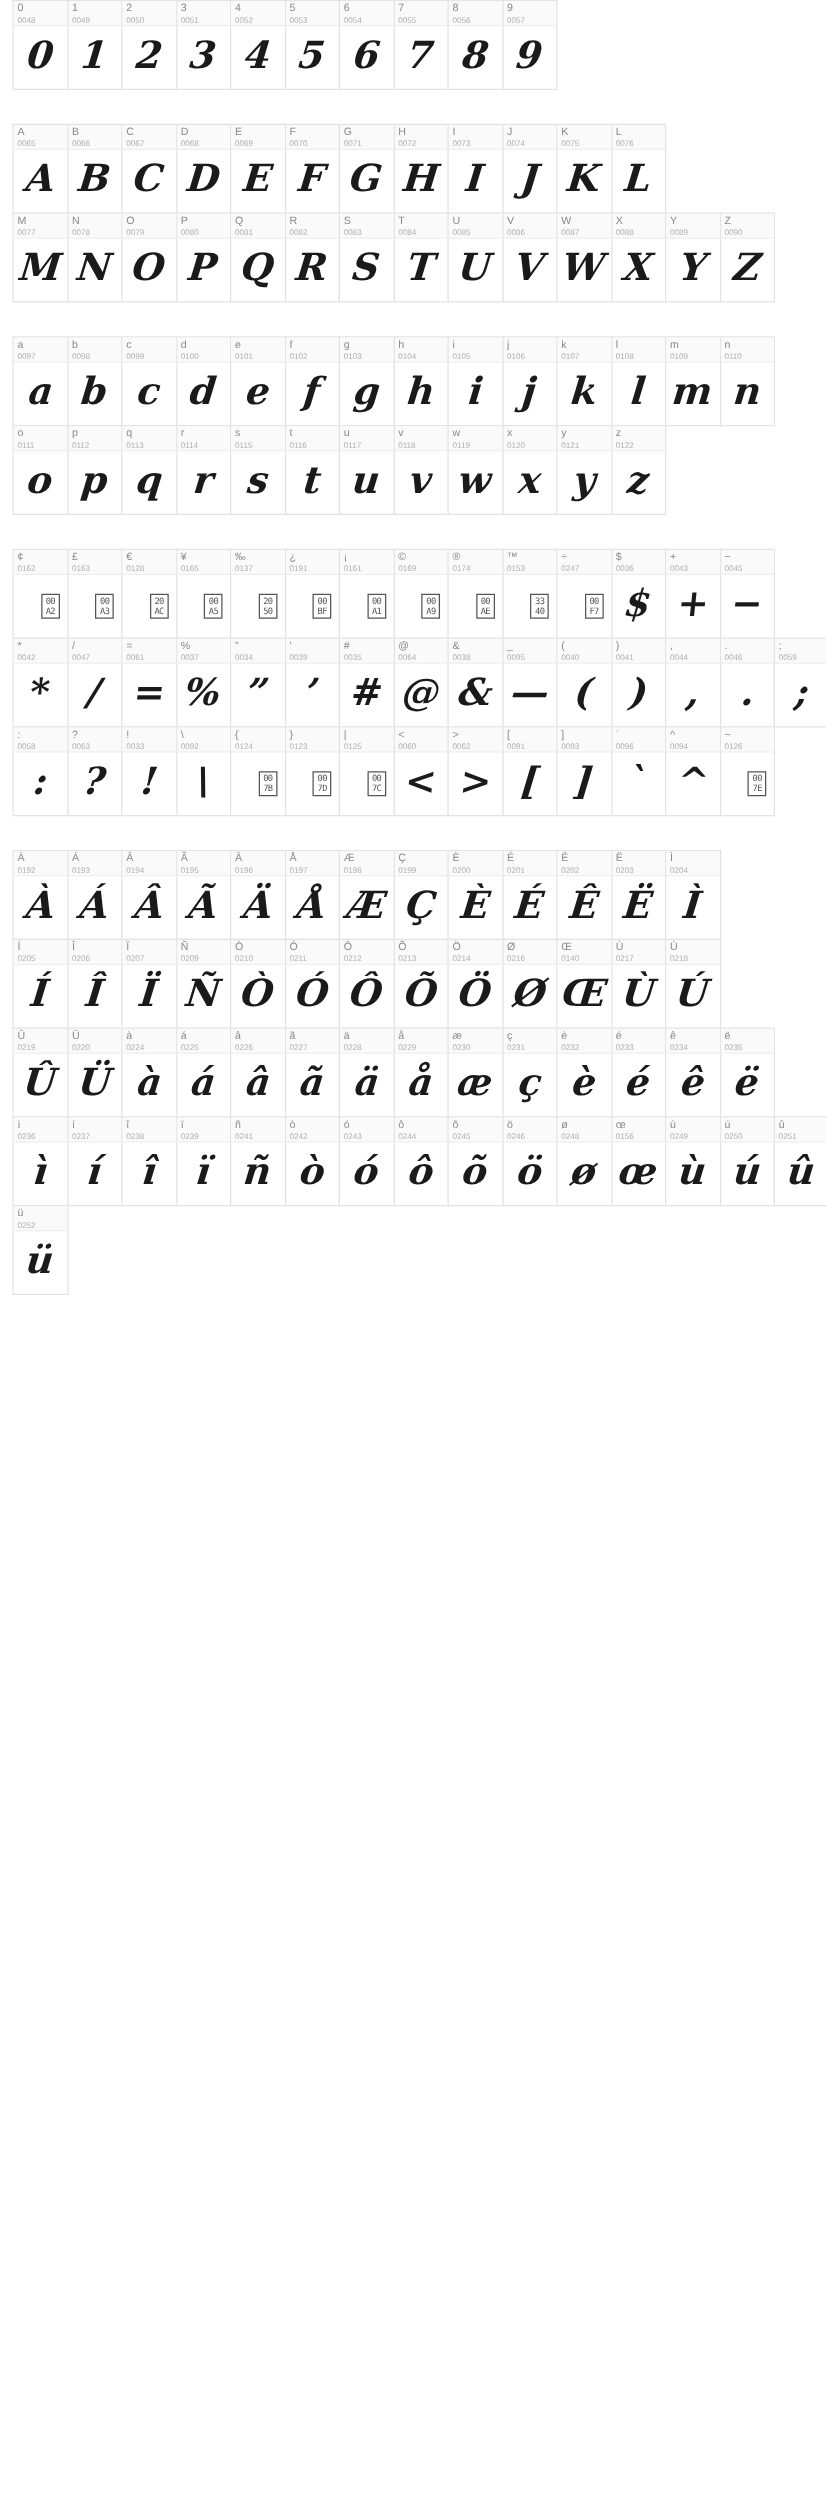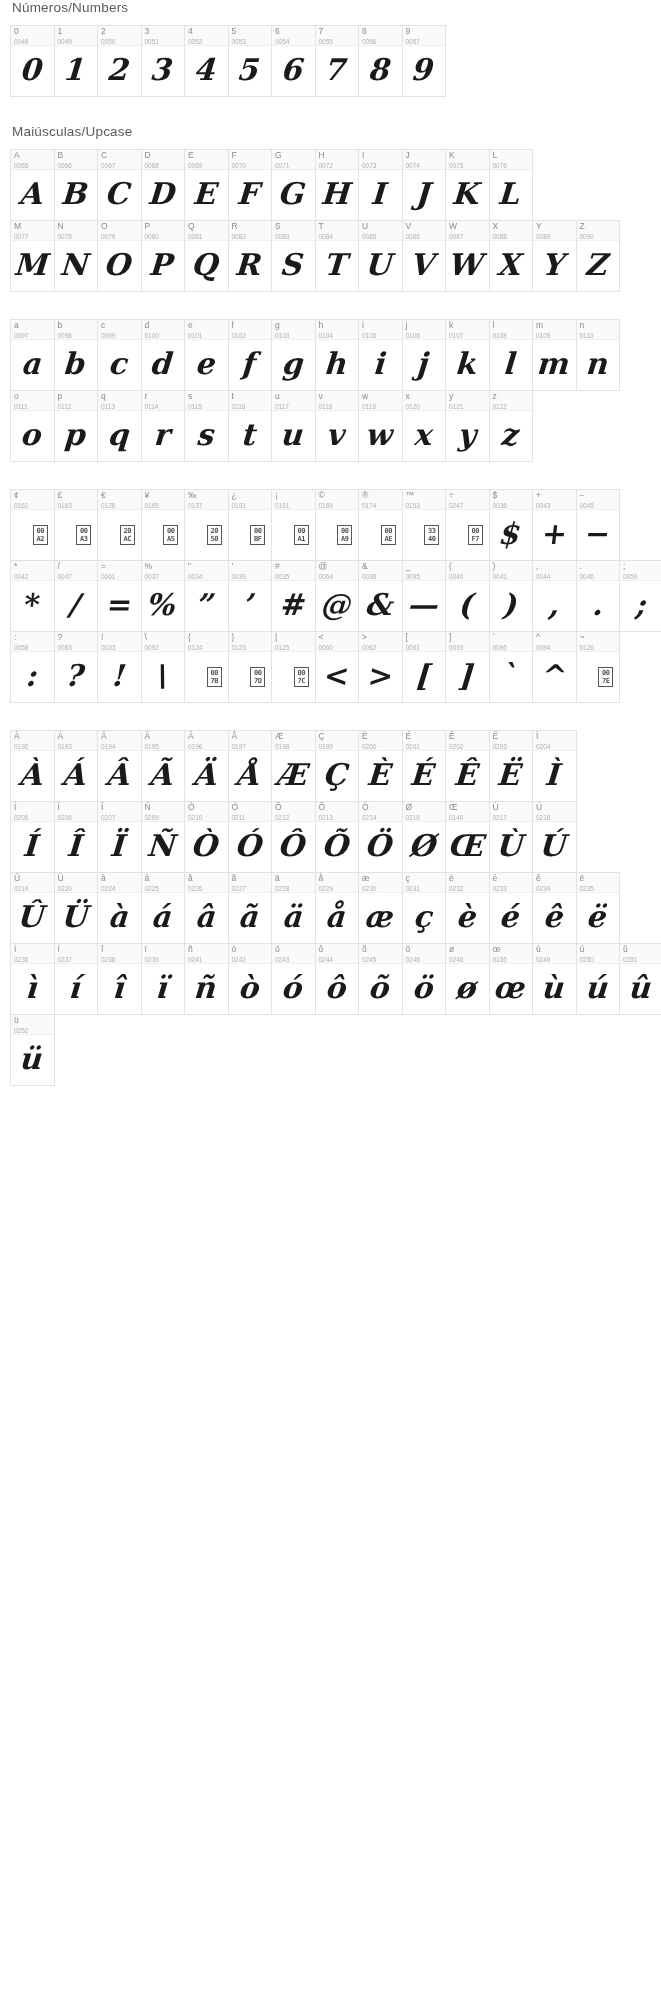--- a/index.html
+++ b/index.html
@@ -87,21 +87,21 @@
     font-family: "DejaVu Serif", serif;
     font-style: italic;
     font-weight: 700;
     text-align: center;
     transform: skewX(-6deg);
     user-select: none;
   }
   .cell .glyph.tofu {
     font-family: "DejaVu Sans", sans-serif;
     font-style: normal;
-    font-weight: 700;
+    font-weight: 400;
     font-size: 20px;
     color: #333;
     transform: none;
     margin-left: 16px;
   }
   .tofu-box {
     display: inline-block;
     width: 15px;
     height: 20px;
     border: 1px solid #555;
@@ -117,21 +117,20 @@
   .tofu-box i {
     font-style: normal;
     display: block;
   }
 </style>
 </head>
 <body>
 
 <div class="page">
     <div class="section">
-      <div class="section-title">Números/Numbers</div>
       <div class="grid">
         <div class="row">
           <div class="cell">
             <div class="meta">
               <span class="ch">0</span>
               <span class="code">0048</span>
             </div>
             <div class="glyph">0</div>
           </div>
           <div class="cell">
@@ -189,723 +188,722 @@
               <span class="code">0056</span>
             </div>
             <div class="glyph">8</div>
           </div>
           <div class="cell">
             <div class="meta">
               <span class="ch">9</span>
               <span class="code">0057</span>
             </div>
             <div class="glyph">9</div>
-          </div>
-        </div>
-      </div>
-    </div>
-    <div class="section">
-      <div class="section-title">Maiúsculas/Upcase</div>
-      <div class="grid">
-        <div class="row">
-          <div class="cell">
-            <div class="meta">
-              <span class="ch">A</span>
-              <span class="code">0065</span>
-            </div>
-            <div class="glyph">A</div>
-          </div>
-          <div class="cell">
-            <div class="meta">
-              <span class="ch">B</span>
-              <span class="code">0066</span>
-            </div>
-            <div class="glyph">B</div>
-          </div>
-          <div class="cell">
-            <div class="meta">
-              <span class="ch">C</span>
-              <span class="code">0067</span>
-            </div>
-            <div class="glyph">C</div>
-          </div>
-          <div class="cell">
-            <div class="meta">
-              <span class="ch">D</span>
-              <span class="code">0068</span>
-            </div>
-            <div class="glyph">D</div>
-          </div>
-          <div class="cell">
-            <div class="meta">
-              <span class="ch">E</span>
-              <span class="code">0069</span>
-            </div>
-            <div class="glyph">E</div>
-          </div>
-          <div class="cell">
-            <div class="meta">
-              <span class="ch">F</span>
-              <span class="code">0070</span>
-            </div>
-            <div class="glyph">F</div>
-          </div>
-          <div class="cell">
-            <div class="meta">
-              <span class="ch">G</span>
-              <span class="code">0071</span>
-            </div>
-            <div class="glyph">G</div>
-          </div>
-          <div class="cell">
-            <div class="meta">
-              <span class="ch">H</span>
-              <span class="code">0072</span>
-            </div>
-            <div class="glyph">H</div>
-          </div>
-          <div class="cell">
-            <div class="meta">
-              <span class="ch">I</span>
-              <span class="code">0073</span>
-            </div>
-            <div class="glyph">I</div>
-          </div>
-          <div class="cell">
-            <div class="meta">
-              <span class="ch">J</span>
-              <span class="code">0074</span>
-            </div>
-            <div class="glyph">J</div>
-          </div>
-          <div class="cell">
-            <div class="meta">
-              <span class="ch">K</span>
-              <span class="code">0075</span>
-            </div>
-            <div class="glyph">K</div>
-          </div>
-          <div class="cell">
-            <div class="meta">
-              <span class="ch">L</span>
-              <span class="code">0076</span>
-            </div>
-            <div class="glyph">L</div>
-          </div>
-        </div>
-        <div class="row">
-          <div class="cell">
-            <div class="meta">
-              <span class="ch">M</span>
-              <span class="code">0077</span>
-            </div>
-            <div class="glyph">M</div>
-          </div>
-          <div class="cell">
-            <div class="meta">
-              <span class="ch">N</span>
-              <span class="code">0078</span>
-            </div>
-            <div class="glyph">N</div>
-          </div>
-          <div class="cell">
-            <div class="meta">
-              <span class="ch">O</span>
-              <span class="code">0079</span>
-            </div>
-            <div class="glyph">O</div>
-          </div>
-          <div class="cell">
-            <div class="meta">
-              <span class="ch">P</span>
-              <span class="code">0080</span>
-            </div>
-            <div class="glyph">P</div>
-          </div>
-          <div class="cell">
-            <div class="meta">
-              <span class="ch">Q</span>
-              <span class="code">0081</span>
-            </div>
-            <div class="glyph">Q</div>
-          </div>
-          <div class="cell">
-            <div class="meta">
-              <span class="ch">R</span>
-              <span class="code">0082</span>
-            </div>
-            <div class="glyph">R</div>
-          </div>
-          <div class="cell">
-            <div class="meta">
-              <span class="ch">S</span>
-              <span class="code">0083</span>
-            </div>
-            <div class="glyph">S</div>
-          </div>
-          <div class="cell">
-            <div class="meta">
-              <span class="ch">T</span>
-              <span class="code">0084</span>
-            </div>
-            <div class="glyph">T</div>
-          </div>
-          <div class="cell">
-            <div class="meta">
-              <span class="ch">U</span>
-              <span class="code">0085</span>
-            </div>
-            <div class="glyph">U</div>
-          </div>
-          <div class="cell">
-            <div class="meta">
-              <span class="ch">V</span>
-              <span class="code">0086</span>
-            </div>
-            <div class="glyph">V</div>
-          </div>
-          <div class="cell">
-            <div class="meta">
-              <span class="ch">W</span>
-              <span class="code">0087</span>
-            </div>
-            <div class="glyph">W</div>
-          </div>
-          <div class="cell">
-            <div class="meta">
-              <span class="ch">X</span>
-              <span class="code">0088</span>
-            </div>
-            <div class="glyph">X</div>
-          </div>
-        </div>
-        <div class="row">
-          <div class="cell">
-            <div class="meta">
-              <span class="ch">Y</span>
-              <span class="code">0089</span>
-            </div>
-            <div class="glyph">Y</div>
-          </div>
-          <div class="cell">
-            <div class="meta">
-              <span class="ch">Z</span>
-              <span class="code">0090</span>
-            </div>
-            <div class="glyph">Z</div>
           </div>
         </div>
       </div>
     </div>
     <div class="section">
       <div class="grid">
         <div class="row">
           <div class="cell">
             <div class="meta">
-              <span class="ch">a</span>
-              <span class="code">0097</span>
-            </div>
-            <div class="glyph">a</div>
-          </div>
-          <div class="cell">
-            <div class="meta">
-              <span class="ch">b</span>
-              <span class="code">0098</span>
-            </div>
-            <div class="glyph">b</div>
-          </div>
-          <div class="cell">
-            <div class="meta">
-              <span class="ch">c</span>
-              <span class="code">0099</span>
-            </div>
-            <div class="glyph">c</div>
-          </div>
-          <div class="cell">
-            <div class="meta">
-              <span class="ch">d</span>
-              <span class="code">0100</span>
-            </div>
-            <div class="glyph">d</div>
-          </div>
-          <div class="cell">
-            <div class="meta">
-              <span class="ch">e</span>
-              <span class="code">0101</span>
-            </div>
-            <div class="glyph">e</div>
-          </div>
-          <div class="cell">
-            <div class="meta">
-              <span class="ch">f</span>
-              <span class="code">0102</span>
-            </div>
-            <div class="glyph">f</div>
-          </div>
-          <div class="cell">
-            <div class="meta">
-              <span class="ch">g</span>
-              <span class="code">0103</span>
-            </div>
-            <div class="glyph">g</div>
-          </div>
-          <div class="cell">
-            <div class="meta">
-              <span class="ch">h</span>
-              <span class="code">0104</span>
-            </div>
-            <div class="glyph">h</div>
-          </div>
-          <div class="cell">
-            <div class="meta">
-              <span class="ch">i</span>
-              <span class="code">0105</span>
-            </div>
-            <div class="glyph">i</div>
-          </div>
-          <div class="cell">
-            <div class="meta">
-              <span class="ch">j</span>
-              <span class="code">0106</span>
-            </div>
-            <div class="glyph">j</div>
-          </div>
-          <div class="cell">
-            <div class="meta">
-              <span class="ch">k</span>
-              <span class="code">0107</span>
-            </div>
-            <div class="glyph">k</div>
-          </div>
-          <div class="cell">
-            <div class="meta">
-              <span class="ch">l</span>
-              <span class="code">0108</span>
-            </div>
-            <div class="glyph">l</div>
-          </div>
-          <div class="cell">
-            <div class="meta">
-              <span class="ch">m</span>
-              <span class="code">0109</span>
-            </div>
-            <div class="glyph">m</div>
-          </div>
-          <div class="cell">
-            <div class="meta">
-              <span class="ch">n</span>
-              <span class="code">0110</span>
-            </div>
-            <div class="glyph">n</div>
+              <span class="ch">A</span>
+              <span class="code">0065</span>
+            </div>
+            <div class="glyph">A</div>
+          </div>
+          <div class="cell">
+            <div class="meta">
+              <span class="ch">B</span>
+              <span class="code">0066</span>
+            </div>
+            <div class="glyph">B</div>
+          </div>
+          <div class="cell">
+            <div class="meta">
+              <span class="ch">C</span>
+              <span class="code">0067</span>
+            </div>
+            <div class="glyph">C</div>
+          </div>
+          <div class="cell">
+            <div class="meta">
+              <span class="ch">D</span>
+              <span class="code">0068</span>
+            </div>
+            <div class="glyph">D</div>
+          </div>
+          <div class="cell">
+            <div class="meta">
+              <span class="ch">E</span>
+              <span class="code">0069</span>
+            </div>
+            <div class="glyph">E</div>
+          </div>
+          <div class="cell">
+            <div class="meta">
+              <span class="ch">F</span>
+              <span class="code">0070</span>
+            </div>
+            <div class="glyph">F</div>
+          </div>
+          <div class="cell">
+            <div class="meta">
+              <span class="ch">G</span>
+              <span class="code">0071</span>
+            </div>
+            <div class="glyph">G</div>
+          </div>
+          <div class="cell">
+            <div class="meta">
+              <span class="ch">H</span>
+              <span class="code">0072</span>
+            </div>
+            <div class="glyph">H</div>
+          </div>
+          <div class="cell">
+            <div class="meta">
+              <span class="ch">I</span>
+              <span class="code">0073</span>
+            </div>
+            <div class="glyph">I</div>
+          </div>
+          <div class="cell">
+            <div class="meta">
+              <span class="ch">J</span>
+              <span class="code">0074</span>
+            </div>
+            <div class="glyph">J</div>
+          </div>
+          <div class="cell">
+            <div class="meta">
+              <span class="ch">K</span>
+              <span class="code">0075</span>
+            </div>
+            <div class="glyph">K</div>
+          </div>
+          <div class="cell">
+            <div class="meta">
+              <span class="ch">L</span>
+              <span class="code">0076</span>
+            </div>
+            <div class="glyph">L</div>
           </div>
         </div>
         <div class="row">
           <div class="cell">
             <div class="meta">
-              <span class="ch">o</span>
-              <span class="code">0111</span>
-            </div>
-            <div class="glyph">o</div>
-          </div>
-          <div class="cell">
-            <div class="meta">
-              <span class="ch">p</span>
-              <span class="code">0112</span>
-            </div>
-            <div class="glyph">p</div>
-          </div>
-          <div class="cell">
-            <div class="meta">
-              <span class="ch">q</span>
-              <span class="code">0113</span>
-            </div>
-            <div class="glyph">q</div>
-          </div>
-          <div class="cell">
-            <div class="meta">
-              <span class="ch">r</span>
-              <span class="code">0114</span>
-            </div>
-            <div class="glyph">r</div>
-          </div>
-          <div class="cell">
-            <div class="meta">
-              <span class="ch">s</span>
-              <span class="code">0115</span>
-            </div>
-            <div class="glyph">s</div>
-          </div>
-          <div class="cell">
-            <div class="meta">
-              <span class="ch">t</span>
-              <span class="code">0116</span>
-            </div>
-            <div class="glyph">t</div>
-          </div>
-          <div class="cell">
-            <div class="meta">
-              <span class="ch">u</span>
-              <span class="code">0117</span>
-            </div>
-            <div class="glyph">u</div>
-          </div>
-          <div class="cell">
-            <div class="meta">
-              <span class="ch">v</span>
-              <span class="code">0118</span>
-            </div>
-            <div class="glyph">v</div>
-          </div>
-          <div class="cell">
-            <div class="meta">
-              <span class="ch">w</span>
-              <span class="code">0119</span>
-            </div>
-            <div class="glyph">w</div>
-          </div>
-          <div class="cell">
-            <div class="meta">
-              <span class="ch">x</span>
-              <span class="code">0120</span>
-            </div>
-            <div class="glyph">x</div>
-          </div>
-          <div class="cell">
-            <div class="meta">
-              <span class="ch">y</span>
-              <span class="code">0121</span>
-            </div>
-            <div class="glyph">y</div>
-          </div>
-          <div class="cell">
-            <div class="meta">
-              <span class="ch">z</span>
-              <span class="code">0122</span>
-            </div>
-            <div class="glyph">z</div>
+              <span class="ch">M</span>
+              <span class="code">0077</span>
+            </div>
+            <div class="glyph">M</div>
+          </div>
+          <div class="cell">
+            <div class="meta">
+              <span class="ch">N</span>
+              <span class="code">0078</span>
+            </div>
+            <div class="glyph">N</div>
+          </div>
+          <div class="cell">
+            <div class="meta">
+              <span class="ch">O</span>
+              <span class="code">0079</span>
+            </div>
+            <div class="glyph">O</div>
+          </div>
+          <div class="cell">
+            <div class="meta">
+              <span class="ch">P</span>
+              <span class="code">0080</span>
+            </div>
+            <div class="glyph">P</div>
+          </div>
+          <div class="cell">
+            <div class="meta">
+              <span class="ch">Q</span>
+              <span class="code">0081</span>
+            </div>
+            <div class="glyph">Q</div>
+          </div>
+          <div class="cell">
+            <div class="meta">
+              <span class="ch">R</span>
+              <span class="code">0082</span>
+            </div>
+            <div class="glyph">R</div>
+          </div>
+          <div class="cell">
+            <div class="meta">
+              <span class="ch">S</span>
+              <span class="code">0083</span>
+            </div>
+            <div class="glyph">S</div>
+          </div>
+          <div class="cell">
+            <div class="meta">
+              <span class="ch">T</span>
+              <span class="code">0084</span>
+            </div>
+            <div class="glyph">T</div>
+          </div>
+          <div class="cell">
+            <div class="meta">
+              <span class="ch">U</span>
+              <span class="code">0085</span>
+            </div>
+            <div class="glyph">U</div>
+          </div>
+          <div class="cell">
+            <div class="meta">
+              <span class="ch">V</span>
+              <span class="code">0086</span>
+            </div>
+            <div class="glyph">V</div>
+          </div>
+          <div class="cell">
+            <div class="meta">
+              <span class="ch">W</span>
+              <span class="code">0087</span>
+            </div>
+            <div class="glyph">W</div>
+          </div>
+          <div class="cell">
+            <div class="meta">
+              <span class="ch">X</span>
+              <span class="code">0088</span>
+            </div>
+            <div class="glyph">X</div>
+          </div>
+        </div>
+        <div class="row">
+          <div class="cell">
+            <div class="meta">
+              <span class="ch">Y</span>
+              <span class="code">0089</span>
+            </div>
+            <div class="glyph">Y</div>
+          </div>
+          <div class="cell">
+            <div class="meta">
+              <span class="ch">Z</span>
+              <span class="code">0090</span>
+            </div>
+            <div class="glyph">Z</div>
           </div>
         </div>
       </div>
     </div>
     <div class="section">
       <div class="grid">
         <div class="row">
           <div class="cell">
             <div class="meta">
-              <span class="ch">¢</span>
-              <span class="code">0162</span>
-            </div>
-            <div class="glyph tofu"><span class="tofu-box"><i>00</i><i>A2</i></span></div>
-          </div>
-          <div class="cell">
-            <div class="meta">
-              <span class="ch">£</span>
-              <span class="code">0163</span>
-            </div>
-            <div class="glyph tofu"><span class="tofu-box"><i>00</i><i>A3</i></span></div>
-          </div>
-          <div class="cell">
-            <div class="meta">
-              <span class="ch">€</span>
-              <span class="code">0128</span>
-            </div>
-            <div class="glyph tofu"><span class="tofu-box"><i>20</i><i>AC</i></span></div>
-          </div>
-          <div class="cell">
-            <div class="meta">
-              <span class="ch">¥</span>
-              <span class="code">0165</span>
-            </div>
-            <div class="glyph tofu"><span class="tofu-box"><i>00</i><i>A5</i></span></div>
-          </div>
-          <div class="cell">
-            <div class="meta">
-              <span class="ch">‰</span>
-              <span class="code">0137</span>
-            </div>
-            <div class="glyph tofu"><span class="tofu-box"><i>20</i><i>50</i></span></div>
-          </div>
-          <div class="cell">
-            <div class="meta">
-              <span class="ch">¿</span>
-              <span class="code">0191</span>
-            </div>
-            <div class="glyph tofu"><span class="tofu-box"><i>00</i><i>BF</i></span></div>
-          </div>
-          <div class="cell">
-            <div class="meta">
-              <span class="ch">¡</span>
-              <span class="code">0161</span>
-            </div>
-            <div class="glyph tofu"><span class="tofu-box"><i>00</i><i>A1</i></span></div>
-          </div>
-          <div class="cell">
-            <div class="meta">
-              <span class="ch">©</span>
-              <span class="code">0169</span>
-            </div>
-            <div class="glyph tofu"><span class="tofu-box"><i>00</i><i>A9</i></span></div>
-          </div>
-          <div class="cell">
-            <div class="meta">
-              <span class="ch">®</span>
-              <span class="code">0174</span>
-            </div>
-            <div class="glyph tofu"><span class="tofu-box"><i>00</i><i>AE</i></span></div>
-          </div>
-          <div class="cell">
-            <div class="meta">
-              <span class="ch">™</span>
-              <span class="code">0153</span>
-            </div>
-            <div class="glyph tofu"><span class="tofu-box"><i>33</i><i>40</i></span></div>
-          </div>
-          <div class="cell">
-            <div class="meta">
-              <span class="ch">÷</span>
-              <span class="code">0247</span>
-            </div>
-            <div class="glyph tofu"><span class="tofu-box"><i>00</i><i>F7</i></span></div>
-          </div>
-          <div class="cell">
-            <div class="meta">
-              <span class="ch">$</span>
-              <span class="code">0036</span>
-            </div>
-            <div class="glyph">$</div>
-          </div>
-          <div class="cell">
-            <div class="meta">
-              <span class="ch">+</span>
-              <span class="code">0043</span>
-            </div>
-            <div class="glyph">+</div>
-          </div>
-          <div class="cell">
-            <div class="meta">
-              <span class="ch">−</span>
-              <span class="code">0045</span>
-            </div>
-            <div class="glyph">−</div>
+              <span class="ch">a</span>
+              <span class="code">0097</span>
+            </div>
+            <div class="glyph">a</div>
+          </div>
+          <div class="cell">
+            <div class="meta">
+              <span class="ch">b</span>
+              <span class="code">0098</span>
+            </div>
+            <div class="glyph">b</div>
+          </div>
+          <div class="cell">
+            <div class="meta">
+              <span class="ch">c</span>
+              <span class="code">0099</span>
+            </div>
+            <div class="glyph">c</div>
+          </div>
+          <div class="cell">
+            <div class="meta">
+              <span class="ch">d</span>
+              <span class="code">0100</span>
+            </div>
+            <div class="glyph">d</div>
+          </div>
+          <div class="cell">
+            <div class="meta">
+              <span class="ch">e</span>
+              <span class="code">0101</span>
+            </div>
+            <div class="glyph">e</div>
+          </div>
+          <div class="cell">
+            <div class="meta">
+              <span class="ch">f</span>
+              <span class="code">0102</span>
+            </div>
+            <div class="glyph">f</div>
+          </div>
+          <div class="cell">
+            <div class="meta">
+              <span class="ch">g</span>
+              <span class="code">0103</span>
+            </div>
+            <div class="glyph">g</div>
+          </div>
+          <div class="cell">
+            <div class="meta">
+              <span class="ch">h</span>
+              <span class="code">0104</span>
+            </div>
+            <div class="glyph">h</div>
+          </div>
+          <div class="cell">
+            <div class="meta">
+              <span class="ch">i</span>
+              <span class="code">0105</span>
+            </div>
+            <div class="glyph">i</div>
+          </div>
+          <div class="cell">
+            <div class="meta">
+              <span class="ch">j</span>
+              <span class="code">0106</span>
+            </div>
+            <div class="glyph">j</div>
+          </div>
+          <div class="cell">
+            <div class="meta">
+              <span class="ch">k</span>
+              <span class="code">0107</span>
+            </div>
+            <div class="glyph">k</div>
+          </div>
+          <div class="cell">
+            <div class="meta">
+              <span class="ch">l</span>
+              <span class="code">0108</span>
+            </div>
+            <div class="glyph">l</div>
+          </div>
+          <div class="cell">
+            <div class="meta">
+              <span class="ch">m</span>
+              <span class="code">0109</span>
+            </div>
+            <div class="glyph">m</div>
+          </div>
+          <div class="cell">
+            <div class="meta">
+              <span class="ch">n</span>
+              <span class="code">0110</span>
+            </div>
+            <div class="glyph">n</div>
           </div>
         </div>
         <div class="row">
           <div class="cell">
             <div class="meta">
-              <span class="ch">*</span>
-              <span class="code">0042</span>
-            </div>
-            <div class="glyph">*</div>
-          </div>
-          <div class="cell">
-            <div class="meta">
-              <span class="ch">/</span>
-              <span class="code">0047</span>
-            </div>
-            <div class="glyph">/</div>
-          </div>
-          <div class="cell">
-            <div class="meta">
-              <span class="ch">=</span>
-              <span class="code">0061</span>
-            </div>
-            <div class="glyph">=</div>
-          </div>
-          <div class="cell">
-            <div class="meta">
-              <span class="ch">%</span>
-              <span class="code">0037</span>
-            </div>
-            <div class="glyph">%</div>
-          </div>
-          <div class="cell">
-            <div class="meta">
-              <span class="ch">"</span>
-              <span class="code">0034</span>
-            </div>
-            <div class="glyph">”</div>
-          </div>
-          <div class="cell">
-            <div class="meta">
-              <span class="ch">'</span>
-              <span class="code">0039</span>
-            </div>
-            <div class="glyph">’</div>
-          </div>
-          <div class="cell">
-            <div class="meta">
-              <span class="ch">#</span>
-              <span class="code">0035</span>
-            </div>
-            <div class="glyph">#</div>
-          </div>
-          <div class="cell">
-            <div class="meta">
-              <span class="ch">@</span>
-              <span class="code">0064</span>
-            </div>
-            <div class="glyph">@</div>
-          </div>
-          <div class="cell">
-            <div class="meta">
-              <span class="ch">&amp;</span>
-              <span class="code">0038</span>
-            </div>
-            <div class="glyph">&amp;</div>
-          </div>
-          <div class="cell">
-            <div class="meta">
-              <span class="ch">_</span>
-              <span class="code">0095</span>
-            </div>
-            <div class="glyph">—</div>
-          </div>
-          <div class="cell">
-            <div class="meta">
-              <span class="ch">(</span>
-              <span class="code">0040</span>
-            </div>
-            <div class="glyph">(</div>
-          </div>
-          <div class="cell">
-            <div class="meta">
-              <span class="ch">)</span>
-              <span class="code">0041</span>
-            </div>
-            <div class="glyph">)</div>
-          </div>
-          <div class="cell">
-            <div class="meta">
-              <span class="ch">,</span>
-              <span class="code">0044</span>
-            </div>
-            <div class="glyph">,</div>
-          </div>
-          <div class="cell">
-            <div class="meta">
-              <span class="ch">.</span>
-              <span class="code">0046</span>
-            </div>
-            <div class="glyph">.</div>
-          </div>
-          <div class="cell">
-            <div class="meta">
-              <span class="ch">;</span>
-              <span class="code">0059</span>
-            </div>
-            <div class="glyph">;</div>
-          </div>
-        </div>
-        <div class="row">
-          <div class="cell">
-            <div class="meta">
-              <span class="ch">:</span>
-              <span class="code">0058</span>
-            </div>
-            <div class="glyph">:</div>
-          </div>
-          <div class="cell">
-            <div class="meta">
-              <span class="ch">?</span>
-              <span class="code">0063</span>
-            </div>
-            <div class="glyph">?</div>
-          </div>
-          <div class="cell">
-            <div class="meta">
-              <span class="ch">!</span>
-              <span class="code">0033</span>
-            </div>
-            <div class="glyph">!</div>
-          </div>
-          <div class="cell">
-            <div class="meta">
-              <span class="ch">\</span>
-              <span class="code">0092</span>
-            </div>
-            <div class="glyph">\</div>
-          </div>
-          <div class="cell">
-            <div class="meta">
-              <span class="ch">{</span>
-              <span class="code">0124</span>
-            </div>
-            <div class="glyph tofu"><span class="tofu-box"><i>00</i><i>7B</i></span></div>
-          </div>
-          <div class="cell">
-            <div class="meta">
-              <span class="ch">}</span>
-              <span class="code">0123</span>
-            </div>
-            <div class="glyph tofu"><span class="tofu-box"><i>00</i><i>7D</i></span></div>
-          </div>
-          <div class="cell">
-            <div class="meta">
-              <span class="ch">|</span>
-              <span class="code">0125</span>
-            </div>
-            <div class="glyph tofu"><span class="tofu-box"><i>00</i><i>7C</i></span></div>
-          </div>
-          <div class="cell">
-            <div class="meta">
-              <span class="ch">&lt;</span>
-              <span class="code">0060</span>
-            </div>
-            <div class="glyph">&lt;</div>
-          </div>
-          <div class="cell">
-            <div class="meta">
-              <span class="ch">&gt;</span>
-              <span class="code">0062</span>
-            </div>
-            <div class="glyph">&gt;</div>
-          </div>
-          <div class="cell">
-            <div class="meta">
-              <span class="ch">[</span>
-              <span class="code">0091</span>
-            </div>
-            <div class="glyph">[</div>
-          </div>
-          <div class="cell">
-            <div class="meta">
-              <span class="ch">]</span>
-              <span class="code">0093</span>
-            </div>
-            <div class="glyph">]</div>
-          </div>
-          <div class="cell">
-            <div class="meta">
-              <span class="ch">`</span>
-              <span class="code">0096</span>
-            </div>
-            <div class="glyph">`</div>
-          </div>
-          <div class="cell">
-            <div class="meta">
-              <span class="ch">^</span>
-              <span class="code">0094</span>
-            </div>
-            <div class="glyph">^</div>
-          </div>
-          <div class="cell">
-            <div class="meta">
-              <span class="ch">~</span>
-              <span class="code">0126</span>
-            </div>
-            <div class="glyph tofu"><span class="tofu-box"><i>00</i><i>7E</i></span></div>
+              <span class="ch">o</span>
+              <span class="code">0111</span>
+            </div>
+            <div class="glyph">o</div>
+          </div>
+          <div class="cell">
+            <div class="meta">
+              <span class="ch">p</span>
+              <span class="code">0112</span>
+            </div>
+            <div class="glyph">p</div>
+          </div>
+          <div class="cell">
+            <div class="meta">
+              <span class="ch">q</span>
+              <span class="code">0113</span>
+            </div>
+            <div class="glyph">q</div>
+          </div>
+          <div class="cell">
+            <div class="meta">
+              <span class="ch">r</span>
+              <span class="code">0114</span>
+            </div>
+            <div class="glyph">r</div>
+          </div>
+          <div class="cell">
+            <div class="meta">
+              <span class="ch">s</span>
+              <span class="code">0115</span>
+            </div>
+            <div class="glyph">s</div>
+          </div>
+          <div class="cell">
+            <div class="meta">
+              <span class="ch">t</span>
+              <span class="code">0116</span>
+            </div>
+            <div class="glyph">t</div>
+          </div>
+          <div class="cell">
+            <div class="meta">
+              <span class="ch">u</span>
+              <span class="code">0117</span>
+            </div>
+            <div class="glyph">u</div>
+          </div>
+          <div class="cell">
+            <div class="meta">
+              <span class="ch">v</span>
+              <span class="code">0118</span>
+            </div>
+            <div class="glyph">v</div>
+          </div>
+          <div class="cell">
+            <div class="meta">
+              <span class="ch">w</span>
+              <span class="code">0119</span>
+            </div>
+            <div class="glyph">w</div>
+          </div>
+          <div class="cell">
+            <div class="meta">
+              <span class="ch">x</span>
+              <span class="code">0120</span>
+            </div>
+            <div class="glyph">x</div>
+          </div>
+          <div class="cell">
+            <div class="meta">
+              <span class="ch">y</span>
+              <span class="code">0121</span>
+            </div>
+            <div class="glyph">y</div>
+          </div>
+          <div class="cell">
+            <div class="meta">
+              <span class="ch">z</span>
+              <span class="code">0122</span>
+            </div>
+            <div class="glyph">z</div>
           </div>
         </div>
       </div>
     </div>
     <div class="section">
       <div class="grid">
         <div class="row">
           <div class="cell">
             <div class="meta">
+              <span class="ch">¢</span>
+              <span class="code">0162</span>
+            </div>
+            <div class="glyph tofu"><span class="tofu-box"><i>00</i><i>A2</i></span></div>
+          </div>
+          <div class="cell">
+            <div class="meta">
+              <span class="ch">£</span>
+              <span class="code">0163</span>
+            </div>
+            <div class="glyph tofu"><span class="tofu-box"><i>00</i><i>A3</i></span></div>
+          </div>
+          <div class="cell">
+            <div class="meta">
+              <span class="ch">€</span>
+              <span class="code">0128</span>
+            </div>
+            <div class="glyph tofu"><span class="tofu-box"><i>20</i><i>AC</i></span></div>
+          </div>
+          <div class="cell">
+            <div class="meta">
+              <span class="ch">¥</span>
+              <span class="code">0165</span>
+            </div>
+            <div class="glyph tofu"><span class="tofu-box"><i>00</i><i>A5</i></span></div>
+          </div>
+          <div class="cell">
+            <div class="meta">
+              <span class="ch">‰</span>
+              <span class="code">0137</span>
+            </div>
+            <div class="glyph tofu"><span class="tofu-box"><i>20</i><i>50</i></span></div>
+          </div>
+          <div class="cell">
+            <div class="meta">
+              <span class="ch">¿</span>
+              <span class="code">0191</span>
+            </div>
+            <div class="glyph tofu"><span class="tofu-box"><i>00</i><i>BF</i></span></div>
+          </div>
+          <div class="cell">
+            <div class="meta">
+              <span class="ch">¡</span>
+              <span class="code">0161</span>
+            </div>
+            <div class="glyph tofu"><span class="tofu-box"><i>00</i><i>A1</i></span></div>
+          </div>
+          <div class="cell">
+            <div class="meta">
+              <span class="ch">©</span>
+              <span class="code">0169</span>
+            </div>
+            <div class="glyph tofu"><span class="tofu-box"><i>00</i><i>A9</i></span></div>
+          </div>
+          <div class="cell">
+            <div class="meta">
+              <span class="ch">®</span>
+              <span class="code">0174</span>
+            </div>
+            <div class="glyph tofu"><span class="tofu-box"><i>00</i><i>AE</i></span></div>
+          </div>
+          <div class="cell">
+            <div class="meta">
+              <span class="ch">™</span>
+              <span class="code">0153</span>
+            </div>
+            <div class="glyph tofu"><span class="tofu-box"><i>33</i><i>40</i></span></div>
+          </div>
+          <div class="cell">
+            <div class="meta">
+              <span class="ch">÷</span>
+              <span class="code">0247</span>
+            </div>
+            <div class="glyph tofu"><span class="tofu-box"><i>00</i><i>F7</i></span></div>
+          </div>
+          <div class="cell">
+            <div class="meta">
+              <span class="ch">$</span>
+              <span class="code">0036</span>
+            </div>
+            <div class="glyph">$</div>
+          </div>
+          <div class="cell">
+            <div class="meta">
+              <span class="ch">+</span>
+              <span class="code">0043</span>
+            </div>
+            <div class="glyph">+</div>
+          </div>
+          <div class="cell">
+            <div class="meta">
+              <span class="ch">−</span>
+              <span class="code">0045</span>
+            </div>
+            <div class="glyph">−</div>
+          </div>
+        </div>
+        <div class="row">
+          <div class="cell">
+            <div class="meta">
+              <span class="ch">*</span>
+              <span class="code">0042</span>
+            </div>
+            <div class="glyph">*</div>
+          </div>
+          <div class="cell">
+            <div class="meta">
+              <span class="ch">/</span>
+              <span class="code">0047</span>
+            </div>
+            <div class="glyph">/</div>
+          </div>
+          <div class="cell">
+            <div class="meta">
+              <span class="ch">=</span>
+              <span class="code">0061</span>
+            </div>
+            <div class="glyph">=</div>
+          </div>
+          <div class="cell">
+            <div class="meta">
+              <span class="ch">%</span>
+              <span class="code">0037</span>
+            </div>
+            <div class="glyph">%</div>
+          </div>
+          <div class="cell">
+            <div class="meta">
+              <span class="ch">"</span>
+              <span class="code">0034</span>
+            </div>
+            <div class="glyph">”</div>
+          </div>
+          <div class="cell">
+            <div class="meta">
+              <span class="ch">'</span>
+              <span class="code">0039</span>
+            </div>
+            <div class="glyph">’</div>
+          </div>
+          <div class="cell">
+            <div class="meta">
+              <span class="ch">#</span>
+              <span class="code">0035</span>
+            </div>
+            <div class="glyph">#</div>
+          </div>
+          <div class="cell">
+            <div class="meta">
+              <span class="ch">@</span>
+              <span class="code">0064</span>
+            </div>
+            <div class="glyph">@</div>
+          </div>
+          <div class="cell">
+            <div class="meta">
+              <span class="ch">&amp;</span>
+              <span class="code">0038</span>
+            </div>
+            <div class="glyph">&amp;</div>
+          </div>
+          <div class="cell">
+            <div class="meta">
+              <span class="ch">_</span>
+              <span class="code">0095</span>
+            </div>
+            <div class="glyph">—</div>
+          </div>
+          <div class="cell">
+            <div class="meta">
+              <span class="ch">(</span>
+              <span class="code">0040</span>
+            </div>
+            <div class="glyph">(</div>
+          </div>
+          <div class="cell">
+            <div class="meta">
+              <span class="ch">)</span>
+              <span class="code">0041</span>
+            </div>
+            <div class="glyph">)</div>
+          </div>
+          <div class="cell">
+            <div class="meta">
+              <span class="ch">,</span>
+              <span class="code">0044</span>
+            </div>
+            <div class="glyph">,</div>
+          </div>
+          <div class="cell">
+            <div class="meta">
+              <span class="ch">.</span>
+              <span class="code">0046</span>
+            </div>
+            <div class="glyph">.</div>
+          </div>
+          <div class="cell">
+            <div class="meta">
+              <span class="ch">;</span>
+              <span class="code">0059</span>
+            </div>
+            <div class="glyph">;</div>
+          </div>
+        </div>
+        <div class="row">
+          <div class="cell">
+            <div class="meta">
+              <span class="ch">:</span>
+              <span class="code">0058</span>
+            </div>
+            <div class="glyph">:</div>
+          </div>
+          <div class="cell">
+            <div class="meta">
+              <span class="ch">?</span>
+              <span class="code">0063</span>
+            </div>
+            <div class="glyph">?</div>
+          </div>
+          <div class="cell">
+            <div class="meta">
+              <span class="ch">!</span>
+              <span class="code">0033</span>
+            </div>
+            <div class="glyph">!</div>
+          </div>
+          <div class="cell">
+            <div class="meta">
+              <span class="ch">\</span>
+              <span class="code">0092</span>
+            </div>
+            <div class="glyph">\</div>
+          </div>
+          <div class="cell">
+            <div class="meta">
+              <span class="ch">{</span>
+              <span class="code">0124</span>
+            </div>
+            <div class="glyph tofu"><span class="tofu-box"><i>00</i><i>7B</i></span></div>
+          </div>
+          <div class="cell">
+            <div class="meta">
+              <span class="ch">}</span>
+              <span class="code">0123</span>
+            </div>
+            <div class="glyph tofu"><span class="tofu-box"><i>00</i><i>7D</i></span></div>
+          </div>
+          <div class="cell">
+            <div class="meta">
+              <span class="ch">|</span>
+              <span class="code">0125</span>
+            </div>
+            <div class="glyph tofu"><span class="tofu-box"><i>00</i><i>7C</i></span></div>
+          </div>
+          <div class="cell">
+            <div class="meta">
+              <span class="ch">&lt;</span>
+              <span class="code">0060</span>
+            </div>
+            <div class="glyph">&lt;</div>
+          </div>
+          <div class="cell">
+            <div class="meta">
+              <span class="ch">&gt;</span>
+              <span class="code">0062</span>
+            </div>
+            <div class="glyph">&gt;</div>
+          </div>
+          <div class="cell">
+            <div class="meta">
+              <span class="ch">[</span>
+              <span class="code">0091</span>
+            </div>
+            <div class="glyph">[</div>
+          </div>
+          <div class="cell">
+            <div class="meta">
+              <span class="ch">]</span>
+              <span class="code">0093</span>
+            </div>
+            <div class="glyph">]</div>
+          </div>
+          <div class="cell">
+            <div class="meta">
+              <span class="ch">`</span>
+              <span class="code">0096</span>
+            </div>
+            <div class="glyph">`</div>
+          </div>
+          <div class="cell">
+            <div class="meta">
+              <span class="ch">^</span>
+              <span class="code">0094</span>
+            </div>
+            <div class="glyph">^</div>
+          </div>
+          <div class="cell">
+            <div class="meta">
+              <span class="ch">~</span>
+              <span class="code">0126</span>
+            </div>
+            <div class="glyph tofu"><span class="tofu-box"><i>00</i><i>7E</i></span></div>
+          </div>
+        </div>
+      </div>
+    </div>
+    <div class="section">
+      <div class="grid">
+        <div class="row">
+          <div class="cell">
+            <div class="meta">
               <span class="ch">À</span>
               <span class="code">0192</span>
             </div>
             <div class="glyph">À</div>
           </div>
           <div class="cell">
             <div class="meta">
               <span class="ch">Á</span>
               <span class="code">0193</span>
             </div>

